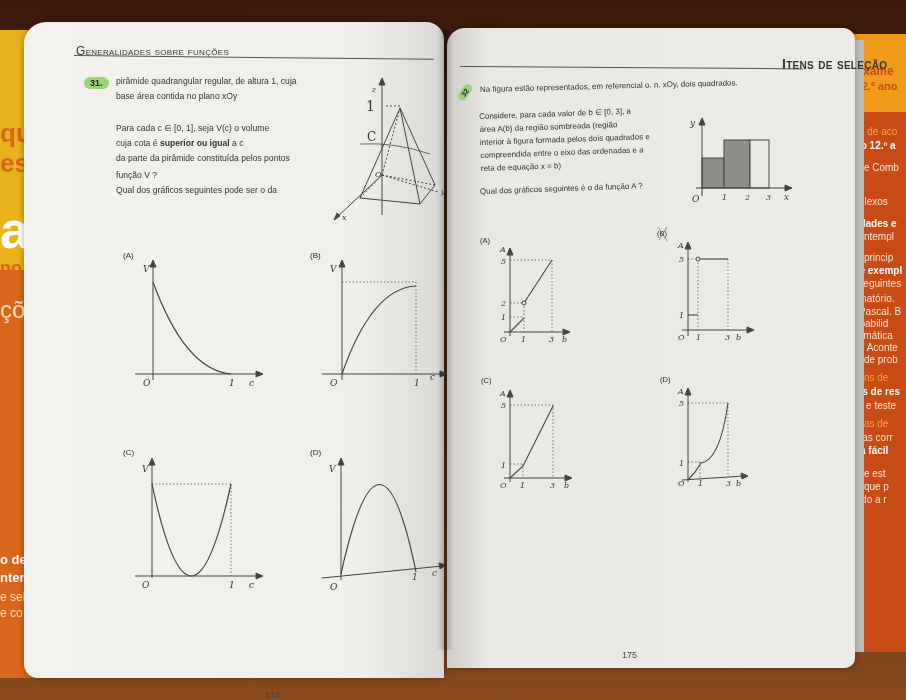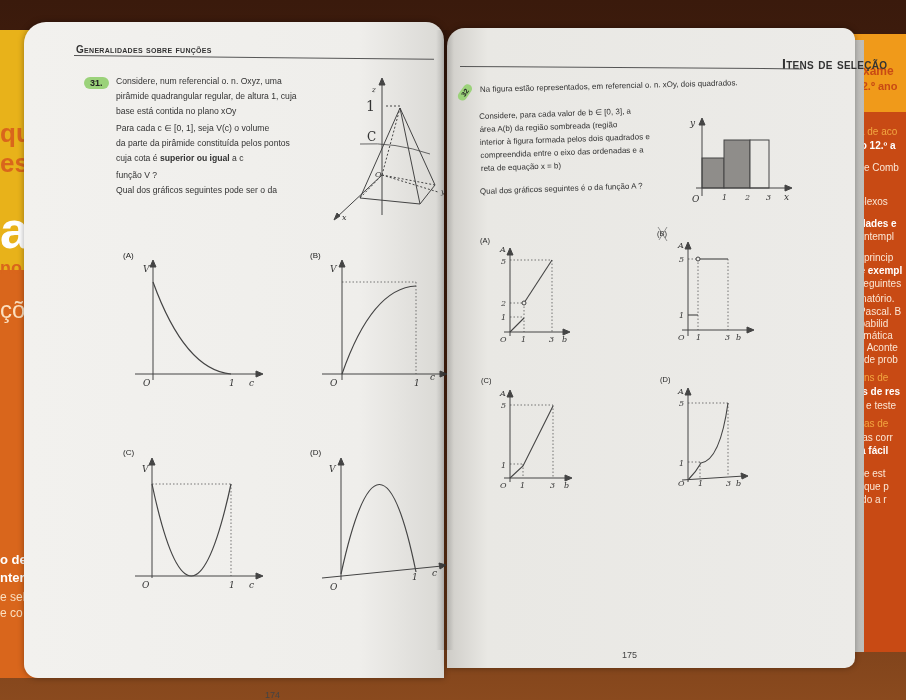--- a/index.html
+++ b/index.html
@@ -76,33 +76,32 @@
 <div class="cover-text rc" style="top:432px;">ara as corr</div>
 <div class="cover-text rc b" style="top:445px;">uma fácil</div>
 <div class="cover-text rc" style="top:468px;">ção e est</div>
 <div class="cover-text rc" style="top:481px;">nos que p</div>
 <div class="cover-text rc" style="top:494px;">ntindo a r</div>
 
 <div class="page-edge-left"></div>
 <div class="page-edge-right"></div>
 
 <div class="page page-left"></div>
-<div class="hdr" style="left:76px;top:44px;font-variant:small-caps;font-size:10px;font-weight:bold;">Generalidades sobre funções</div>
+<div class="hdr" style="left:76px;top:44px;font-variant:small-caps;font-size:12px;">Generalidades sobre funções</div>
 <div class="hdr-line" style="left:74px;top:55px;width:360px;transform:rotate(0.6deg);transform-origin:left;"></div>
 
 <div class="qnum" style="left:84px;top:77px;">31.</div>
 <div class="txt" style="left:116px;top:74px;width:188px;text-align:justify;">
-  <div>Considere, num referencial o. n. Oxyz, uma</div>
   <div>pirâmide quadrangular regular, de altura 1, cuja</div>
-  <div>base está contida no plano xOy</div>
+  <div>base área contida no plano xOy</div>
 </div>
 <div class="txt" style="left:116px;top:121px;width:188px;">
   <div>Para cada c ∈ [0, 1], seja V(c) o volume</div>
+  <div><span>cuja cota é </span><b>superior ou igual</b><span> a c</span></div>
   <div>da parte da pirâmide constituída pelos pontos</div>
-  <div><span>cuja cota é </span><b>superior ou igual</b><span> a c</span></div>
 </div>
 <div class="txt" style="left:116px;top:168px;width:188px;">
   <div>função V ?</div>
   <div>Qual dos gráficos seguintes pode ser o da</div>
 </div>
 
 <svg style="left:320px;top:70px;" width="130" height="160">
   <g stroke="#444" fill="none" stroke-width="1">
     <line x1="62" y1="145" x2="62" y2="12"></line>
     <polygon points="62,8 59,15 65,15" fill="#444"></polygon>

